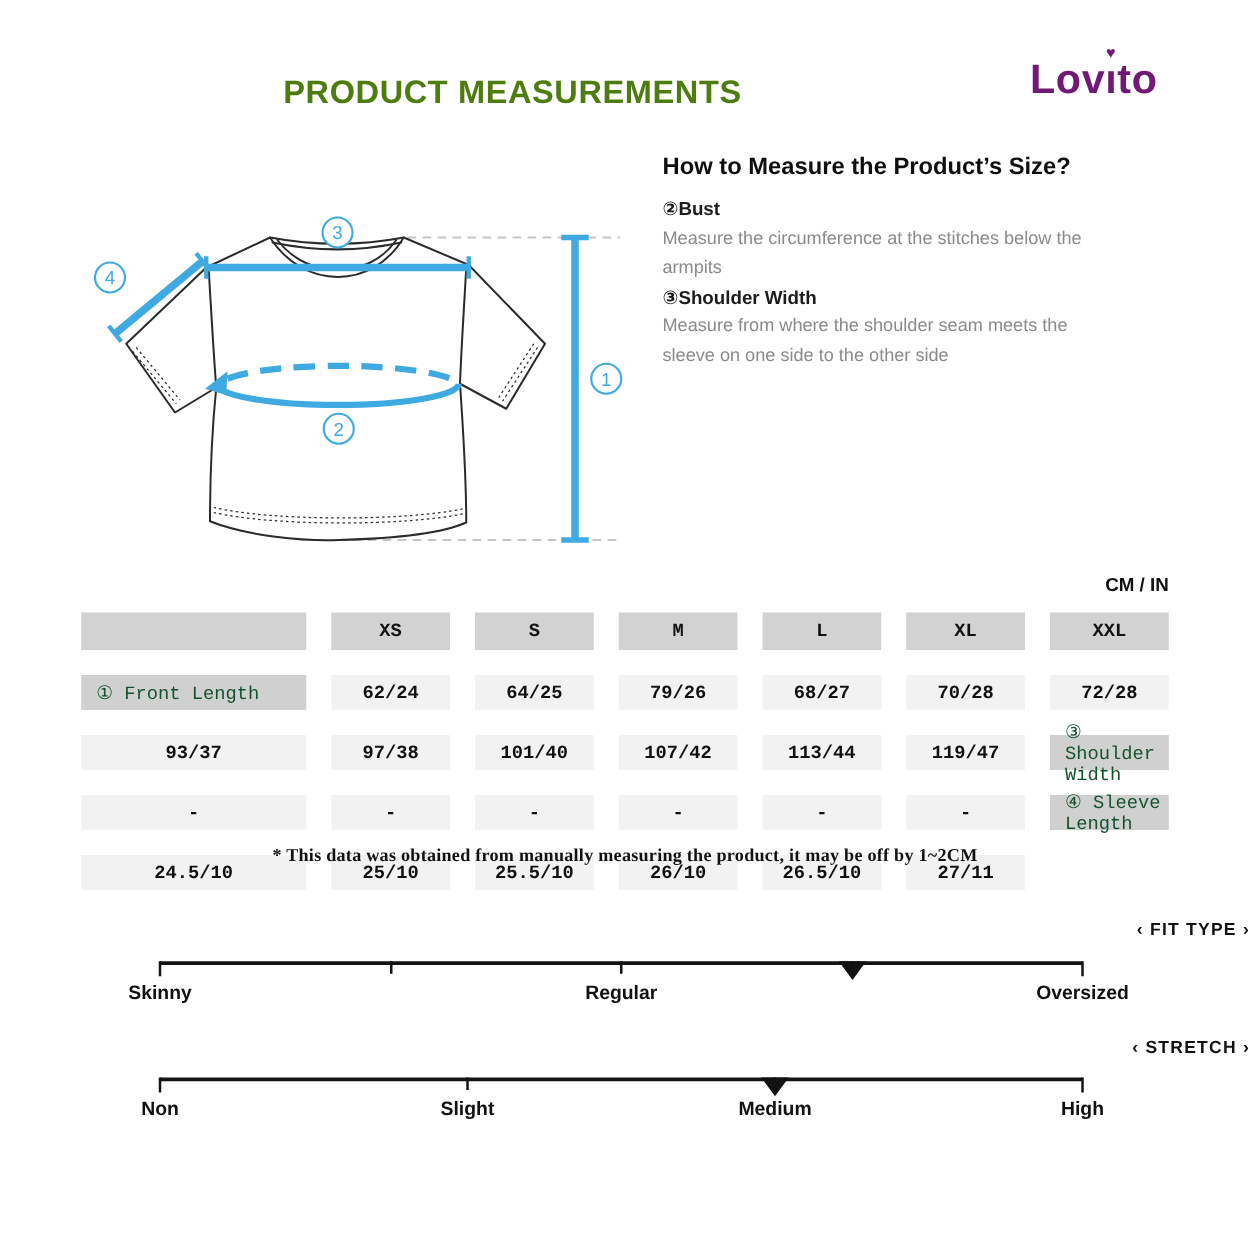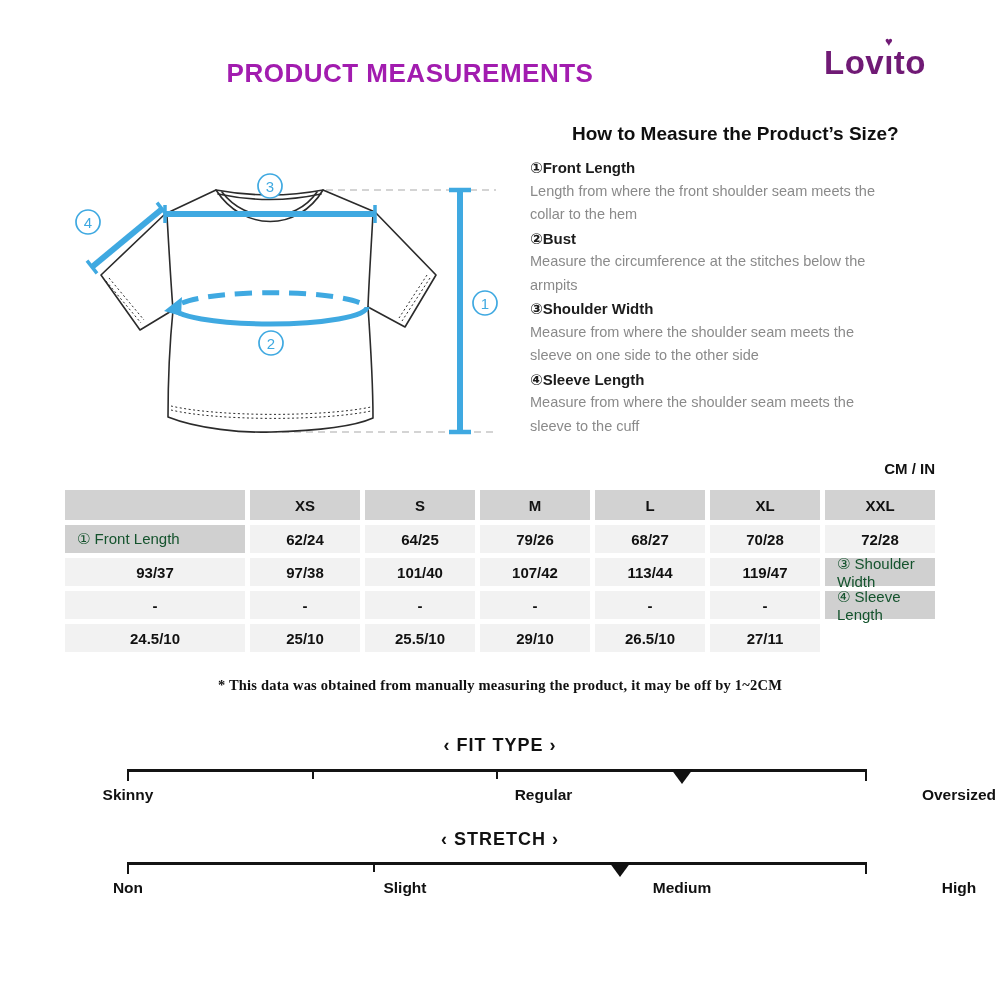--- a/index.html
+++ b/index.html
@@ -2,63 +2,63 @@
 <html><head>
 <meta charset="utf-8">
 <style>
   * { margin:0; padding:0; box-sizing:border-box; }
   html,body { background:#ffffff; }
   body { font-family:"Liberation Sans","DejaVu Sans",sans-serif; color:#111; }
   .page { position:relative; width:1000px; height:1000px; background:#fff; overflow:hidden; }
 
   
   .title { position:absolute; top:58px; left:0; width:820px; text-align:center;
-           font-size:26px; font-weight:bold; letter-spacing:.5px; color:#a21caf; }
+           font-size:26px; font-weight:bold; letter-spacing:.5px; color:#4d7c0f; }
   .logo { position:absolute; top:44px; right:74px; font-size:33px; font-weight:bold;
           color:#701a75; letter-spacing:.5px; }
   .logo-i { position:relative; display:inline-block; }
   .logo-heart { position:absolute; left:50%; transform:translateX(-50%); top:-9px;
                 font-size:13px; line-height:1; }
 
   
   .diagram { position:absolute; left:58px; top:150px; width:455px; height:312px; }
 
   
   .guide { position:absolute; left:530px; top:123px; width:400px; }
-  .guide-heading { font-size:19px; font-weight:bold; color:#0f0f0f; margin-bottom:11px;margin-left:42px; }
+  .guide-heading { font-size:19px; font-weight:bold; color:#0f0f0f; margin-bottom:11px; }
   .guide-item-title { font-size:15px; font-weight:bold; color:#1c1c1c; line-height:23.5px; }
   .guide-item-desc { font-size:14.5px; color:#8a8a8a; line-height:23.5px; width:368px; }
 
   
   .unit { position:absolute; top:460px; right:65px; font-size:15px; font-weight:bold; }
 
   
   .size-table { position:absolute; left:65px; top:490px; width:870px;
-                display:grid; grid-template-columns:180px repeat(6,1fr); gap:5px; }
+                display:grid; grid-template-columns:180px repeat(6,1fr); gap:20px;font-family:Liberation Mono, monospace; }
   .st-cell { display:flex; align-items:center; justify-content:center; font-size:15px; }
   .st-corner, .st-head { background:#d2d2d2; height:30px; font-weight:bold; }
   .st-label { background:#d0d0d0; height:28px; justify-content:flex-start;
               padding-left:12px; font-size:15px; color:#14532d; }
   .st-val { background:#f2f2f2; height:28px; font-weight:bold;text-align:center; }
 
   
   .footnote { position:absolute; top:677px; left:0; width:1000px; text-align:center;
               font-size:14.5px; font-weight:bold; letter-spacing:.2px;font-family:Liberation Serif, serif; }
 
   
-  .scale-heading { position:absolute; left:0; width:1000px; text-align:center;
-                   font-size:18px; font-weight:bold; letter-spacing:1px; }
+  .scale-heading { position:absolute; left:0; width:1000px; text-align:right;
+                   font-size:14px; font-weight:bold; letter-spacing:1px; }
   .scale-line { position:absolute; left:128px; width:738px; height:3px; background:#141414; }
   .tick { position:absolute; top:0; width:2px; background:#141414; transform:translateX(-50%); }
   .tick-end { height:12px; }
   .tick-mid { height:10px; }
   .marker { position:absolute; top:0; transform:translateX(-50%); width:0; height:0;
             border-left:11px solid transparent; border-right:11px solid transparent;
             border-top:15px solid #111; }
-  .scale-labels { position:absolute; left:128px; width:831px; height:20px; }
+  .scale-labels { position:absolute; left:128px; width:738px; height:20px; }
   .scale-label { position:absolute; transform:translateX(-50%); font-size:15.5px;
                  font-weight:bold; white-space:nowrap; }
   .fit-heading { top:735px; }
   .fit-line { top:769px; }
   .fit-labels { top:786px; }
   .stretch-heading { top:829px; }
   .stretch-line { top:862px; }
   .stretch-labels { top:879px; }
 </style>
 </head>
@@ -131,34 +131,26 @@
       <circle cx="213" cy="193" r="12" fill="#fff" stroke="#3FA9E1" stroke-width="1.7"></circle>
       <text x="213" y="198.5" fill="#3FA9E1">2</text>
       <circle cx="427" cy="153" r="12" fill="#fff" stroke="#3FA9E1" stroke-width="1.7"></circle>
       <text x="427" y="158.5" fill="#3FA9E1">1</text>
     </g>
   </svg>
 
   <div class="guide">
     <div class="guide-heading">How to Measure the Product’s Size?</div>
     <div>
-      <div class="guide-item-title">①Front Length</div>
-      <div class="guide-item-desc">Length from where the front shoulder seam meets the collar to the hem</div>
-    </div>
-    <div>
       <div class="guide-item-title">②Bust</div>
       <div class="guide-item-desc">Measure the circumference at the stitches below the armpits</div>
     </div>
     <div>
       <div class="guide-item-title">③Shoulder Width</div>
       <div class="guide-item-desc">Measure from where the shoulder seam meets the sleeve on one side to the other side</div>
-    </div>
-    <div>
-      <div class="guide-item-title">④Sleeve Length</div>
-      <div class="guide-item-desc">Measure from where the shoulder seam meets the sleeve to the cuff</div>
     </div>
   </div>
 
   <div class="unit">CM / IN</div>
 
   <div class="size-table">
     <div class="st-cell st-corner"></div>
     <div class="st-cell st-head">XS</div>
     <div class="st-cell st-head">S</div>
     <div class="st-cell st-head">M</div>
@@ -186,21 +178,21 @@
     <div class="st-cell st-val">-</div>
     <div class="st-cell st-val">-</div>
     <div class="st-cell st-val">-</div>
     <div class="st-cell st-val">-</div>
     <div class="st-cell st-val">-</div>
 
     <div class="st-cell st-label">④ Sleeve Length</div>
     <div class="st-cell st-val">24.5/10</div>
     <div class="st-cell st-val">25/10</div>
     <div class="st-cell st-val">25.5/10</div>
-    <div class="st-cell st-val">29/10</div>
+    <div class="st-cell st-val">26/10</div>
     <div class="st-cell st-val">26.5/10</div>
     <div class="st-cell st-val">27/11</div>
   </div>
 
   <div class="footnote">* This data was obtained from manually measuring the product, it may be off by 1~2CM</div>
 
   <div class="scale-heading fit-heading">‹ FIT TYPE ›</div>
   <div class="scale-line fit-line">
     <span class="tick tick-end" style="left:0%"></span>
     <span class="tick tick-mid" style="left:25%"></span>

